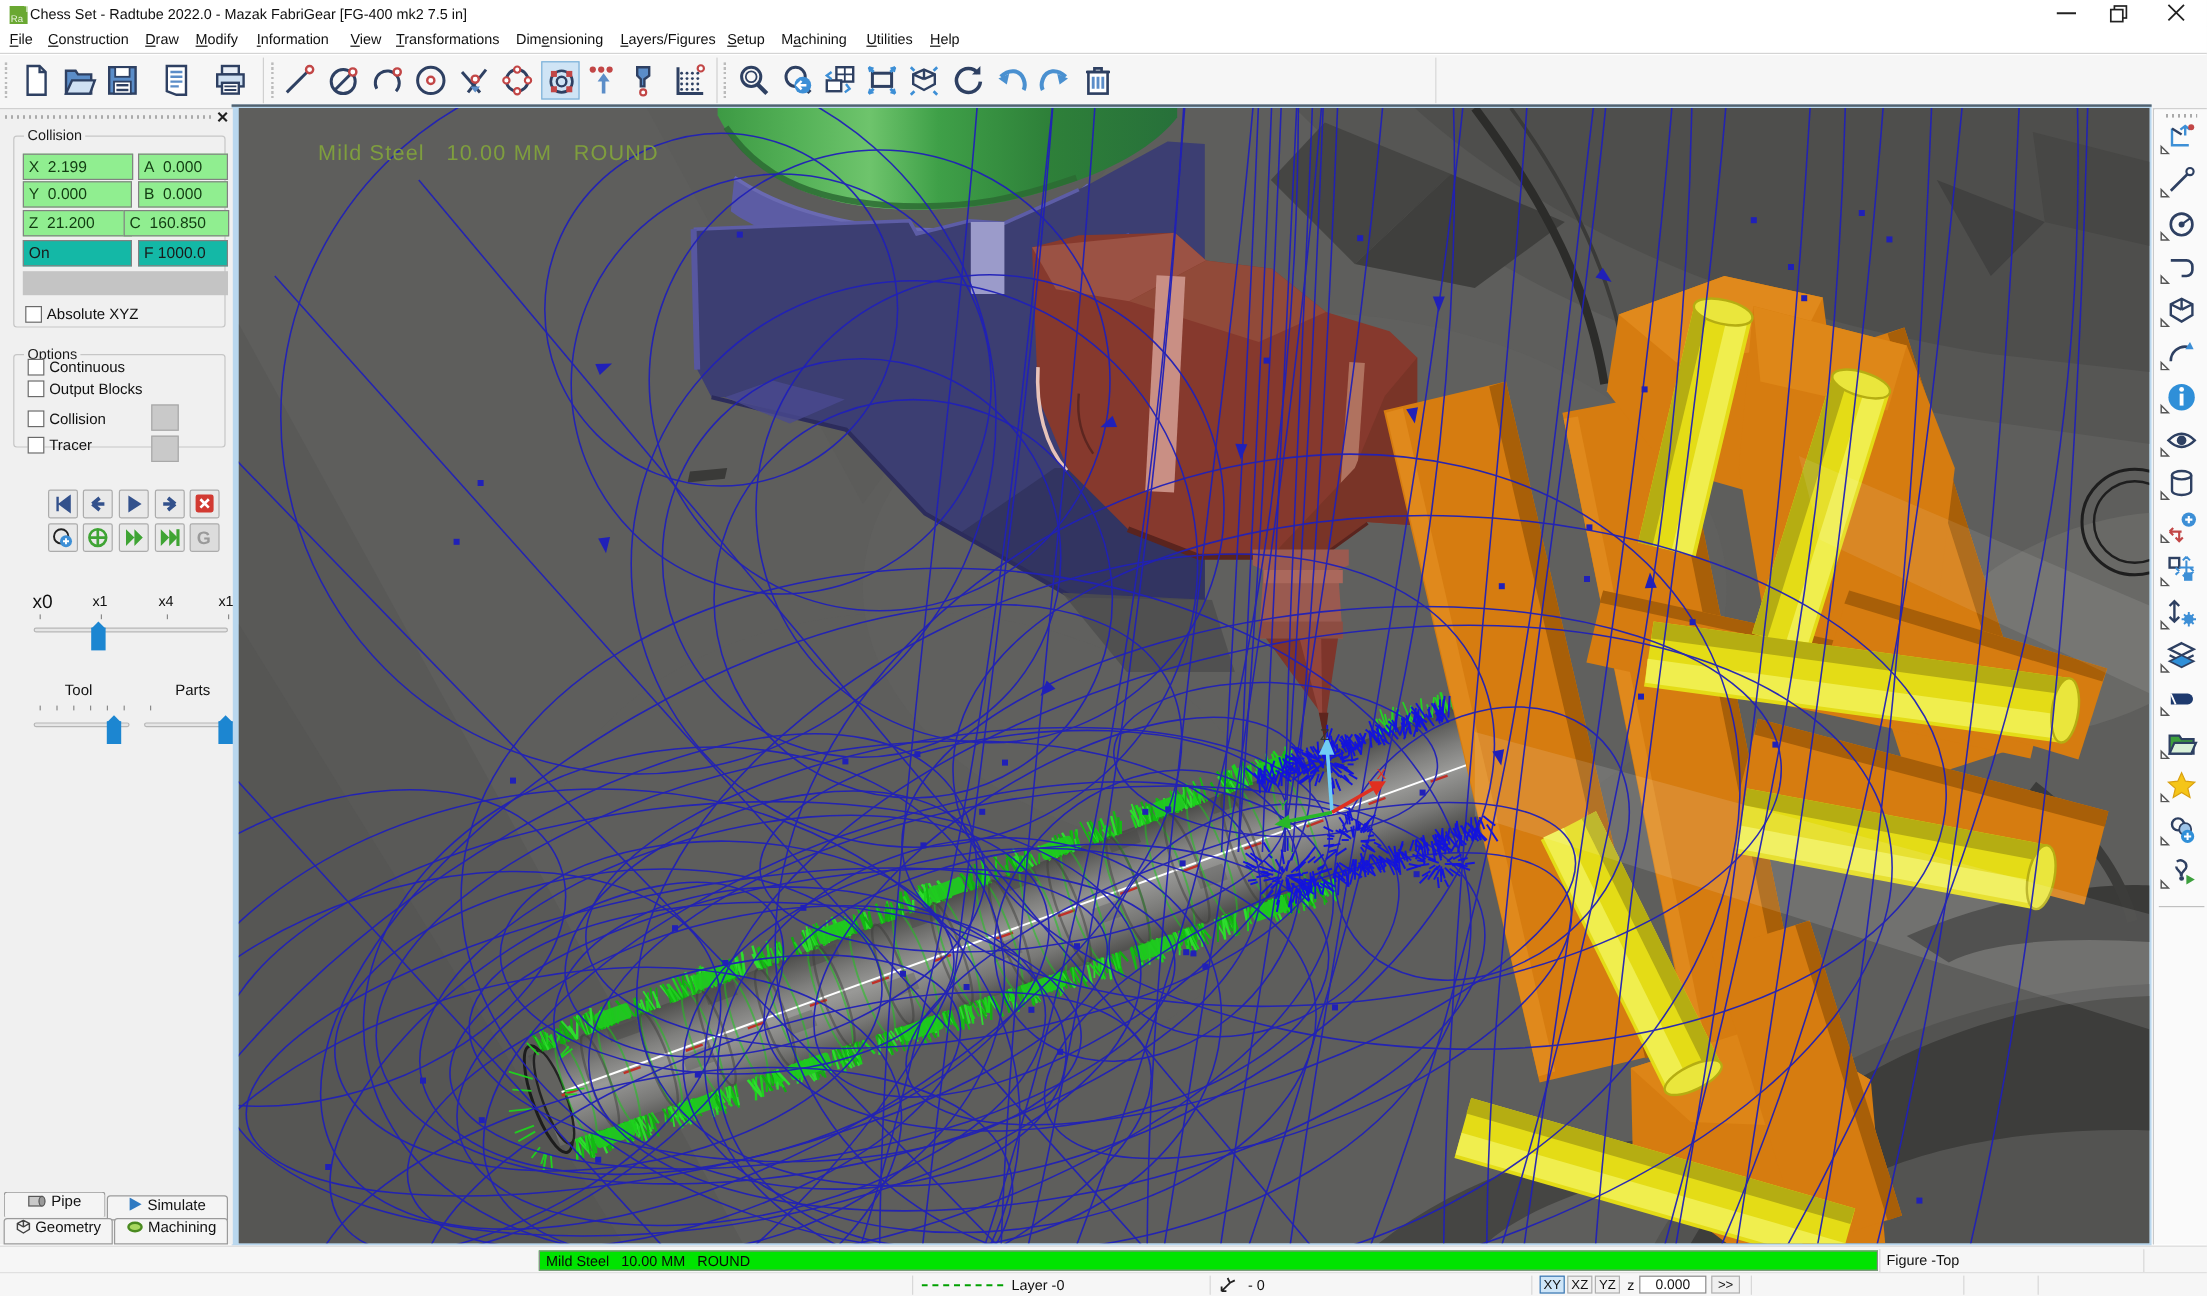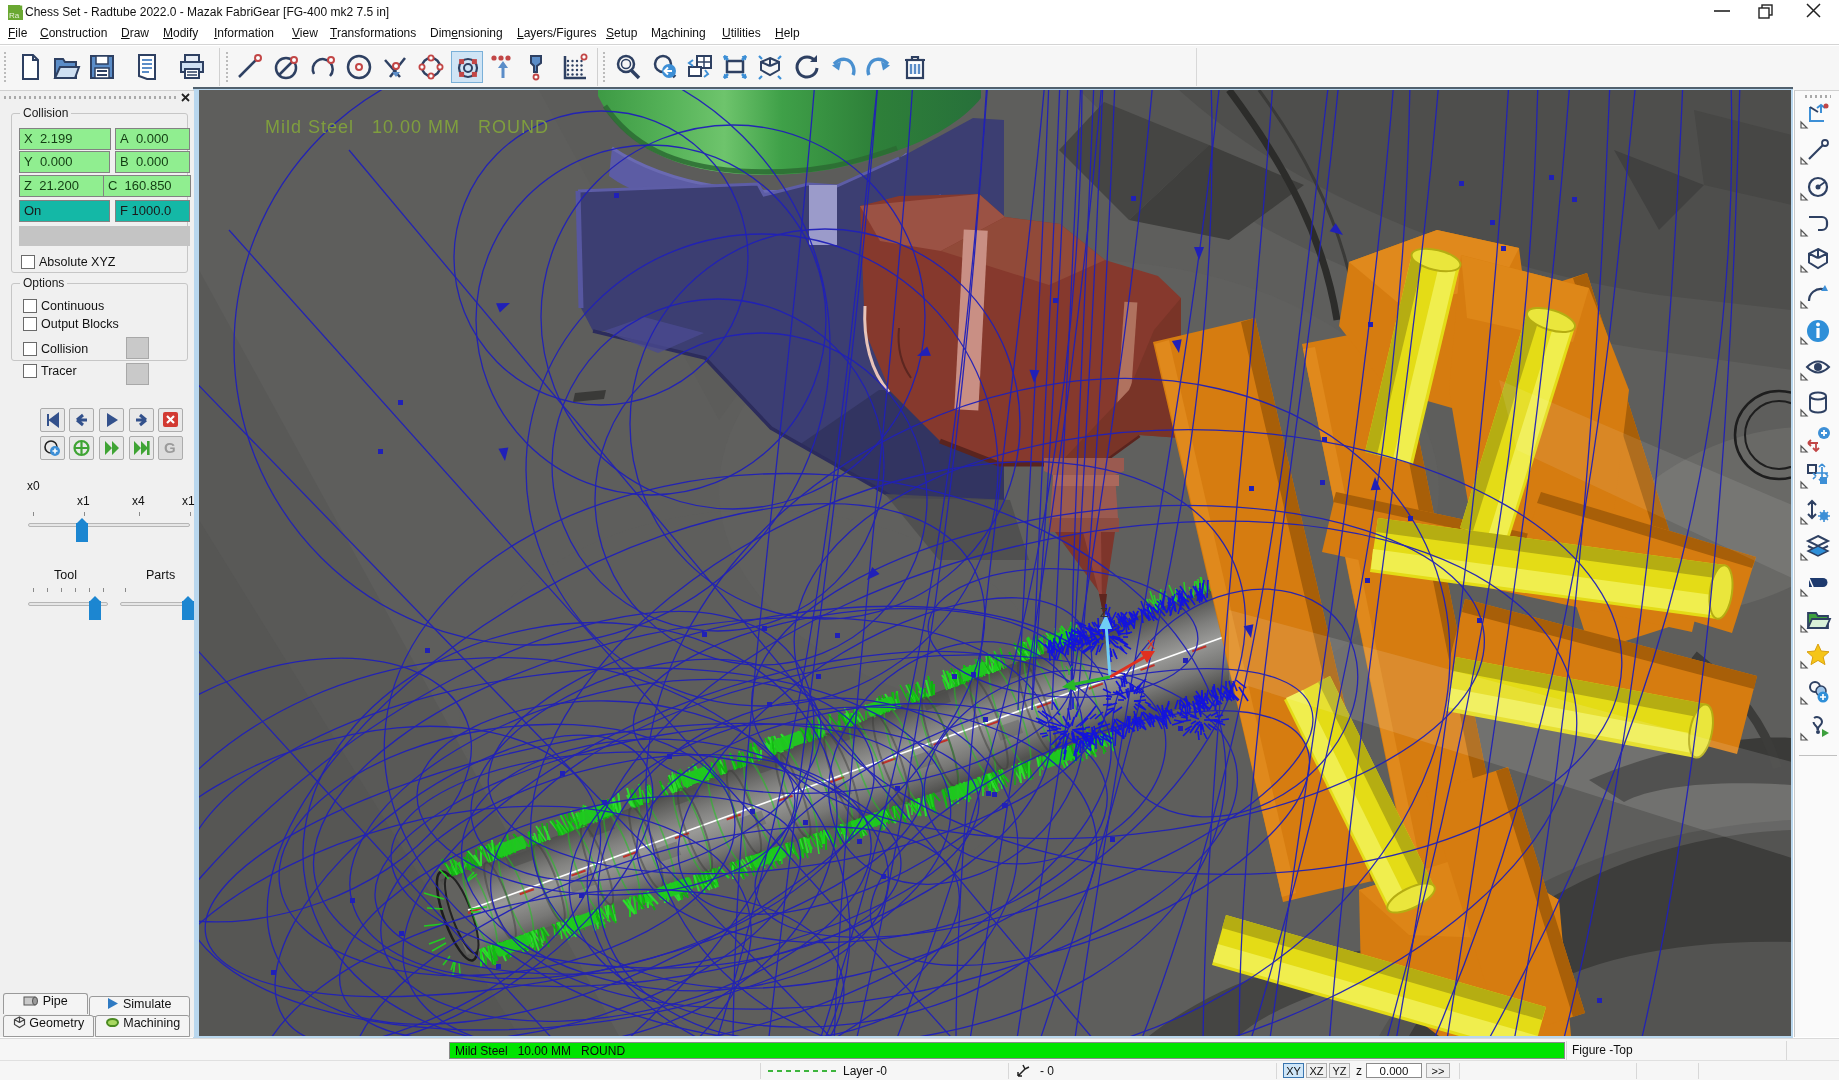--- a/index.html
+++ b/index.html
@@ -217,21 +217,21 @@
     <div class="fld" style="left:115px;top:37px;width:75px">A&nbsp;&nbsp;0.000</div>
     <div class="fld" style="left:19px;top:60px;width:91px">Y&nbsp;&nbsp;0.000</div>
     <div class="fld" style="left:115px;top:60px;width:75px">B&nbsp;&nbsp;0.000</div>
     <div class="fld" style="left:19px;top:84px;width:91px">Z&nbsp;&nbsp;21.200</div>
     <div class="fld" style="left:103px;top:84px;width:88px">C&nbsp;&nbsp;160.850</div>
     <div class="fld fldw" style="left:19px;top:109px;width:91px">On&nbsp;&nbsp;</div>
     <div class="fld fldw" style="left:115px;top:109px;width:75px">F 1000.0&nbsp;&nbsp;</div>
     <div class="abs" style="left:19px;top:135px;width:171px;height:20px;background:#c4c4c4"></div>
     <div class="cb" style="left:21px;top:164px"></div>
     <div class="cl" style="left:39px;top:164px">Absolute XYZ</div>
-    <div class="gb" style="left:11px;top:192px;width:177px;height:78px">
+    <div class="gb" style="left:11px;top:204px;width:177px;height:78px">
       <div class="lab">Options</div>
     </div>
     <div class="cb" style="left:23px;top:208px"></div>
     <div class="cl" style="left:41px;top:208px">Continuous</div>
     <div class="cb" style="left:23px;top:226px"></div>
     <div class="cl" style="left:41px;top:226px">Output Blocks</div>
     <div class="cb" style="left:23px;top:251px"></div>
     <div class="cl" style="left:41px;top:251px">Collision</div>
     <div class="cb" style="left:23px;top:273px"></div>
     <div class="cl" style="left:41px;top:273px">Tracer</div>
@@ -265,21 +265,21 @@
     <div class="btn" style="left:99px;top:345px;"><svg width="23" height="22" viewBox="0 0 23 22">
         <path d="M5,4 l7,7 -7,7 Z M12,4 l7,7 -7,7 Z" fill="#3fa434"></path>
       </svg></div>
     <div class="btn" style="left:129px;top:345px;"><svg width="23" height="22" viewBox="0 0 23 22">
         <path d="M4,4 l7,7 -7,7 Z M11,4 l7,7 -7,7 Z" fill="#3fa434"></path>
         <rect x="17" y="4" width="2.6" height="14" fill="#3fa434"></rect>
       </svg></div>
     <div class="btn" style="left:158px;top:345px;background:#dcdcdc;"><svg width="23" height="22" viewBox="0 0 23 22">
         <text x="5" y="16" font-size="15" font-weight="bold" fill="#9a9a9a" font-family="Liberation Sans">G</text>
       </svg></div>
-    <div class="cl" style="left:27px;top:388px;font-size:12px">x0</div>
+    <div class="cl" style="left:27px;top:403px;font-size:16px">x0</div>
     <div class="cl" style="left:77px;top:403px;font-size:12px">x1</div>
     <div class="cl" style="left:132px;top:403px;font-size:12px">x4</div>
     <div class="cl" style="left:182px;top:403px;font-size:12px">x1</div>
     <div class="tick" style="left:33px;top:421px"></div>
     <div class="tick" style="left:84px;top:421px"></div>
     <div class="tick" style="left:139px;top:421px"></div>
     <div class="tick" style="left:190px;top:421px"></div>
     <div class="trk" style="left:28px;top:432px;width:162px"></div>
     <div class="thumb" style="left:76px;top:432px"></div>
     <div class="cl" style="left:54px;top:477px">Tool</div>

